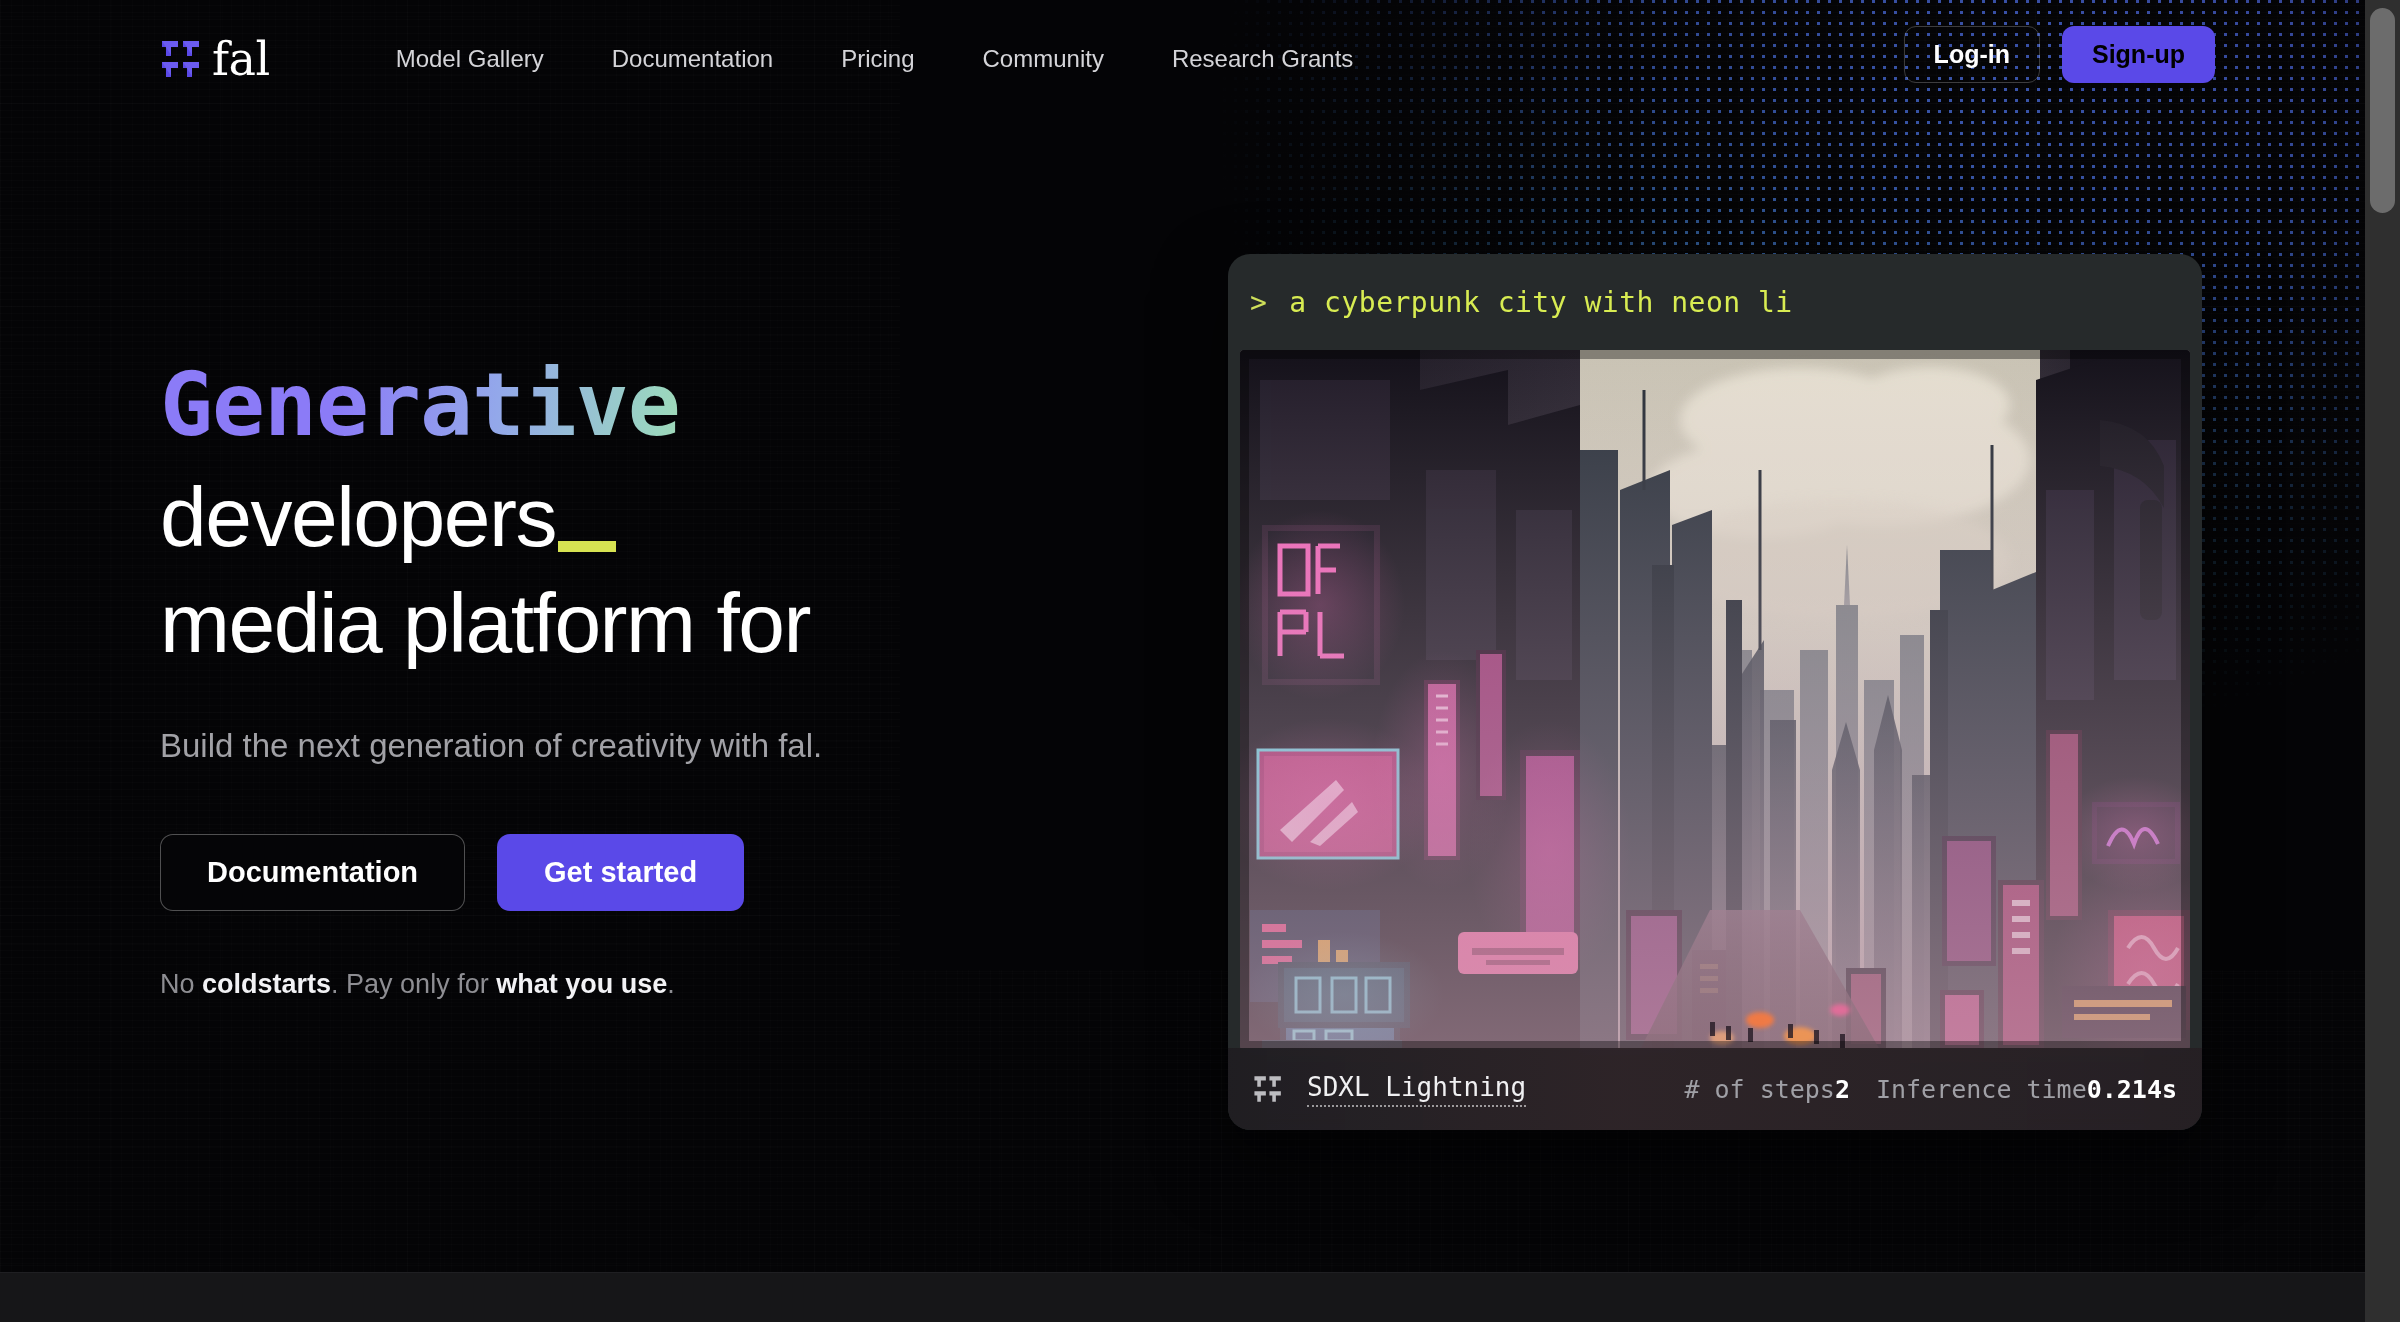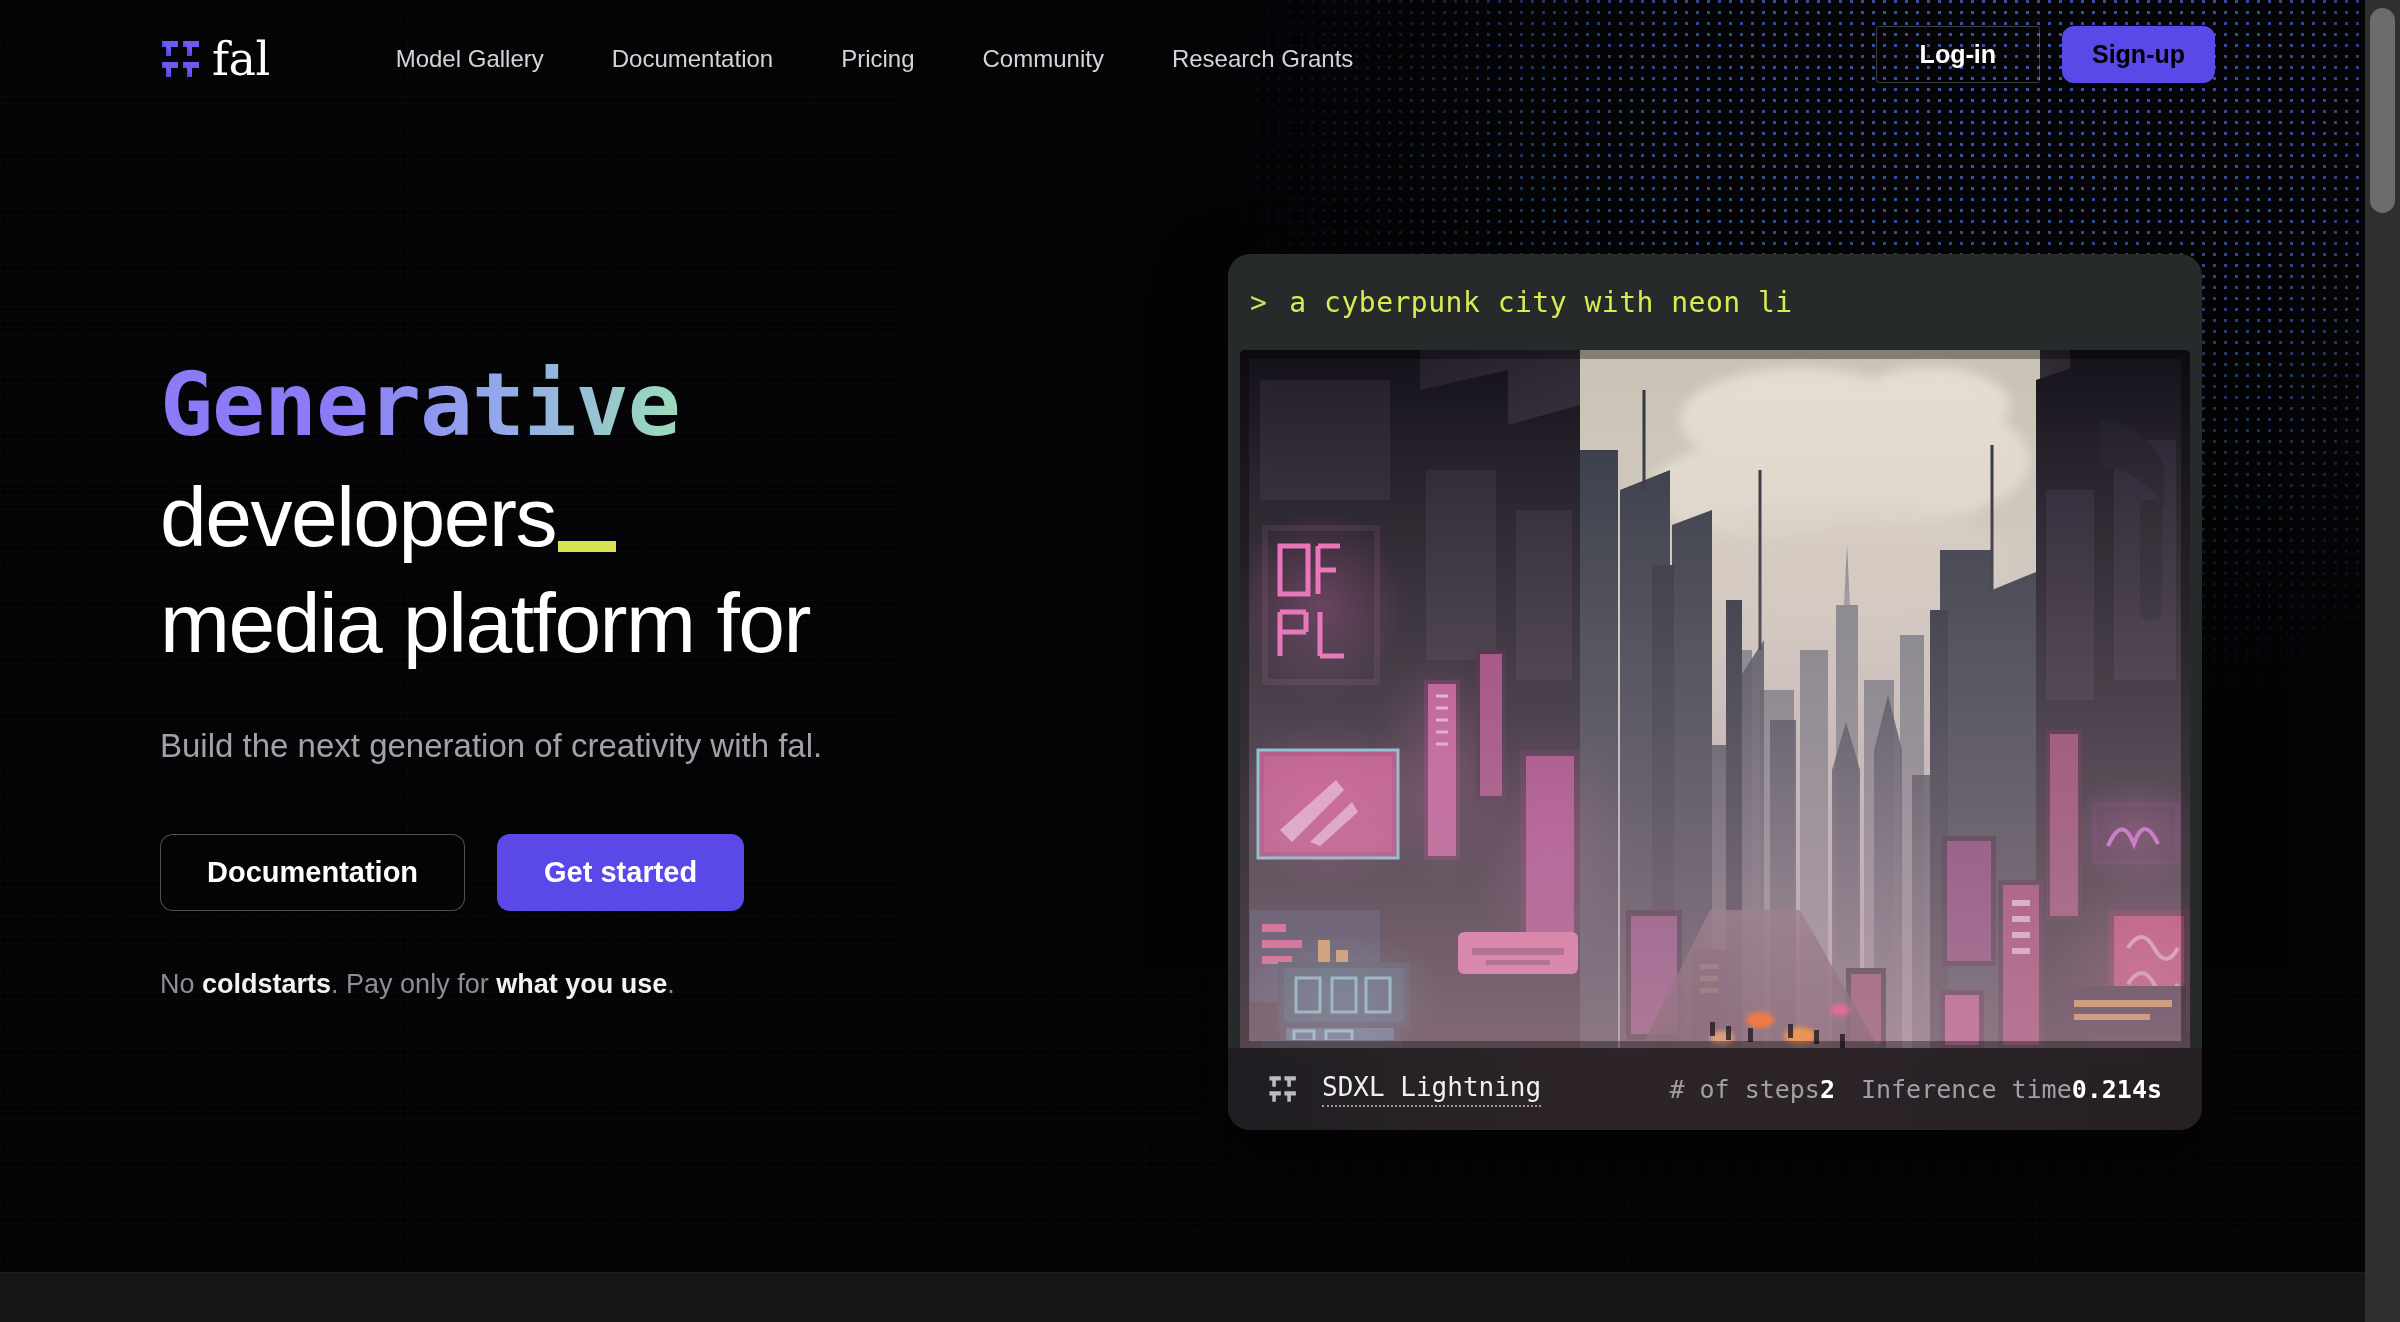--- a/index.html
+++ b/index.html
@@ -59,21 +59,21 @@
     font-family:"DejaVu Serif", serif; font-weight:400;
   }
   nav { display:flex; align-items:center; gap:0; margin-left:126px; }
   nav a {
     color:#d4d4d8; font-size:24px; text-decoration:none;
     padding:0 0; margin-right:68px; white-space:nowrap;
   }
   .authwrap { position:absolute; right:150px; top:26px; display:flex; align-items:center; gap:22px; }
   .btn-login {
     color:#fff; font-size:25px; font-weight:700;
-    padding:13px 43px; border-radius:3px;
+    padding:13px 29px; border-radius:12px;
     border:1px solid rgba(255,255,255,.22);
     background:transparent; cursor:pointer;
     font-family:"Liberation Sans", sans-serif;
     margin-left:44px;
   }
   .btn-signup {
     color:#000000; font-size:25px; font-weight:700;
     padding:14px 30px; border-radius:12px; border:none;
     background:#5a49e8; cursor:pointer;
     font-family:"Liberation Sans", sans-serif;
@@ -148,21 +148,21 @@
     position:absolute; left:12px; top:96px;
     width:950px; height:700px;
     border-radius:4px; overflow:hidden;
     background:#17161c;
   }
   .card-img svg { display:block; width:100%; height:100%; }
   .card-bar {
     position:absolute; left:0; bottom:0; width:100%; height:82px;
     display:flex; align-items:center;
     background:linear-gradient(90deg, rgba(32,30,34,.96) 0%, rgba(46,36,40,.94) 40%, rgba(38,32,36,.96) 100%);
-    padding:0 40px;
+    padding:0 25px;
     backdrop-filter:blur(8px);
   }
   .bar-logo { width:30px; height:30px; position:relative; margin-right:24px; opacity:.85; }
   .bar-model {
     font-family:"DejaVu Sans Mono", monospace;
     font-size:26px; color:#f0f0f2; font-weight:400;
     border-bottom:2px dotted rgba(255,255,255,.55);
     padding-bottom:3px;
   }
   .bar-stats {

